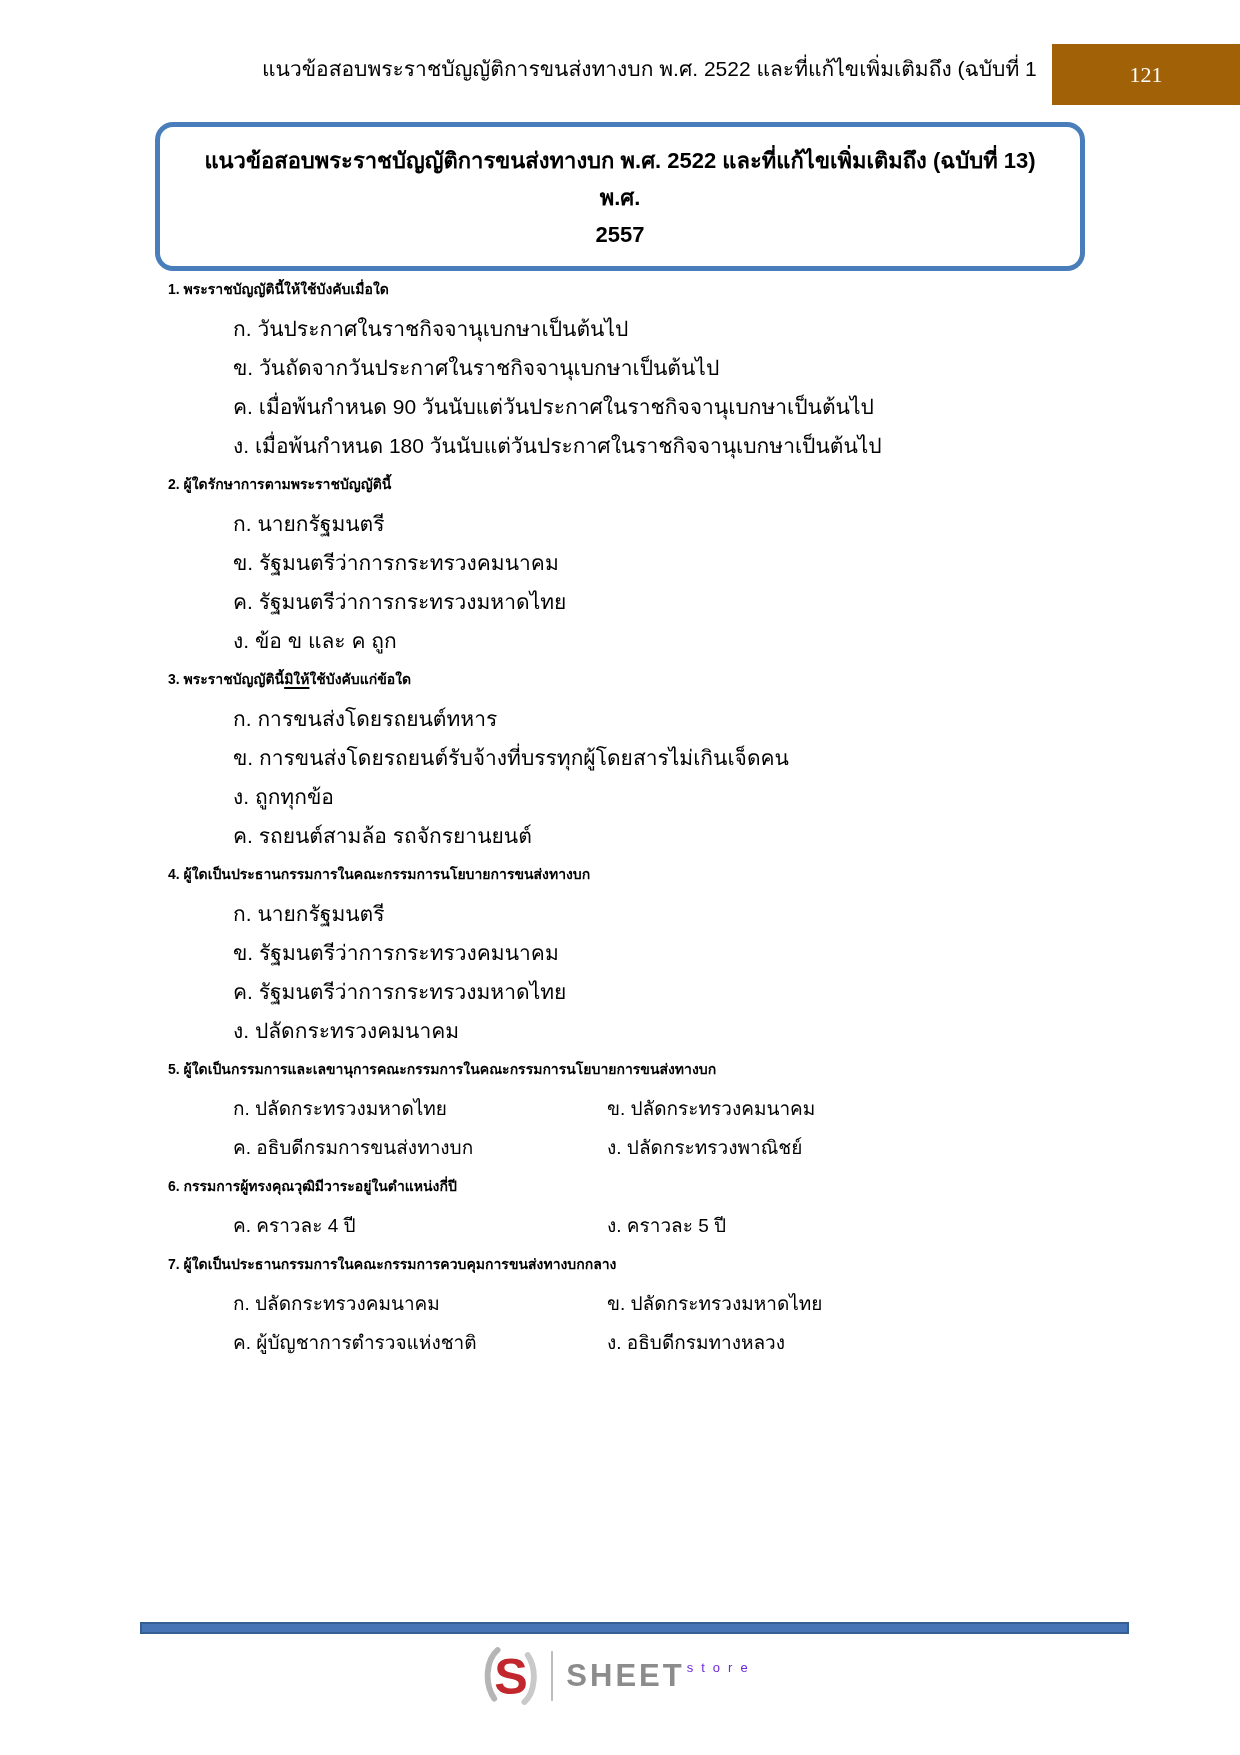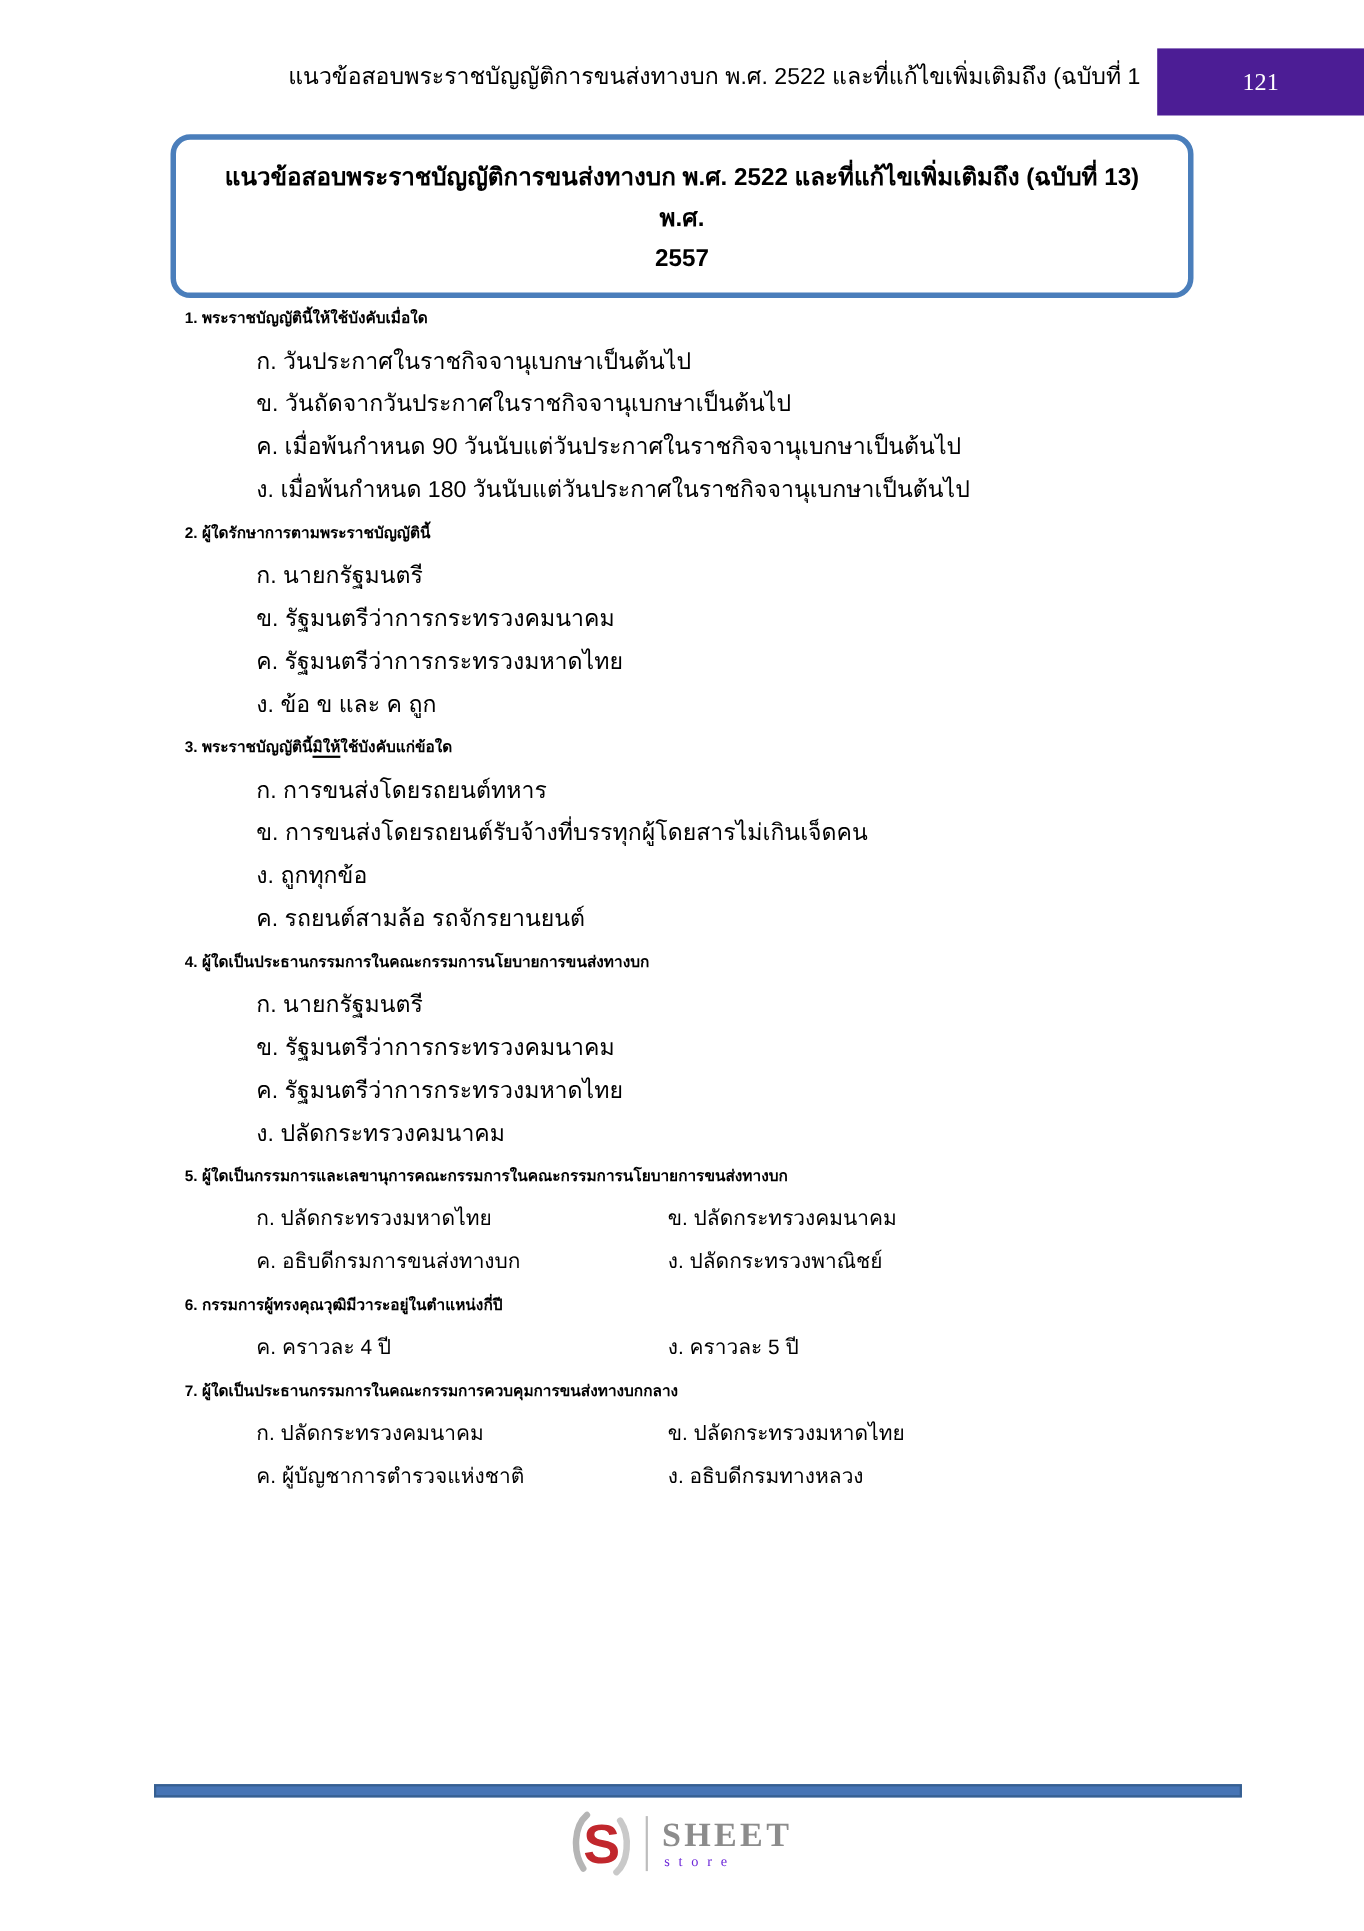--- a/index.html
+++ b/index.html
@@ -24,21 +24,21 @@
     font-size: 21px;
     white-space: nowrap;
     z-index: 1;
   }
   .page-num-box {
     position: absolute;
     left: 1052px;
     top: 44px;
     width: 188px;
     height: 61px;
-    background: #4c1d95;
+    background: #a16207;
     color: #ffffff;
     display: flex;
     align-items: center;
     justify-content: center;
     font-family: "Liberation Serif", serif;
     font-size: 22px;
     z-index: 2;
   }
 
   
@@ -113,21 +113,21 @@
     align-items: center;
     justify-content: center;
     gap: 13px;
   }
   .brand-icon { width: 54px; height: 62px; }
   .brand-divider {
     width: 2px;
     height: 50px;
     background: #bdbdbd;
   }
-  .wordmark { display: flex; flex-direction: column; justify-content: space-between; font-family: Liberation Serif, serif; }
+  .wordmark { display: flex; flex-direction: row; justify-content: space-between; }
   .wordmark .main {
     font-size: 31px;
     font-weight: bold;
     letter-spacing: 3px;
     color: #8c8c8c;
     line-height: 32px;
   }
   .wordmark .sub {
     font-size: 13px;
     letter-spacing: 8px;

